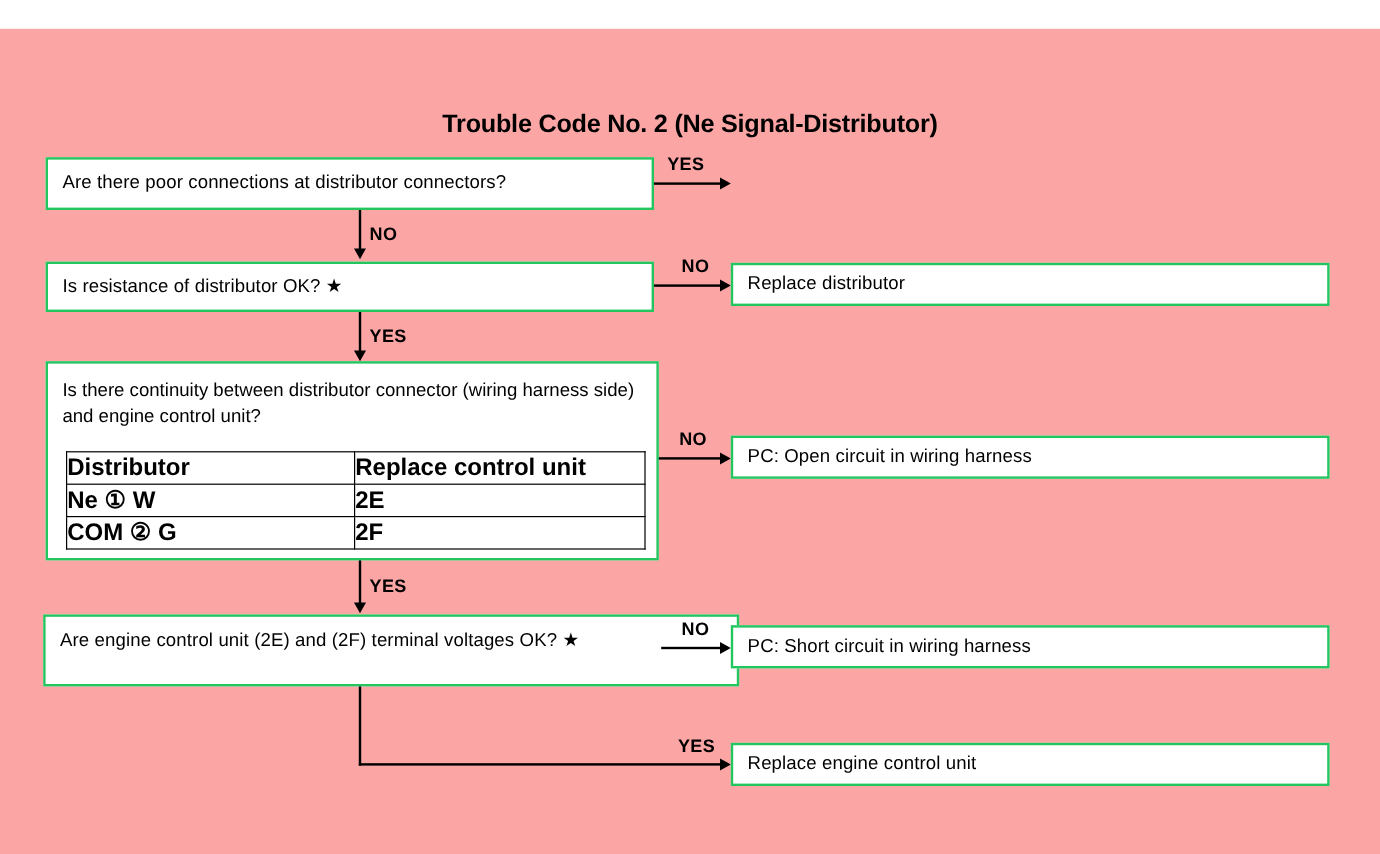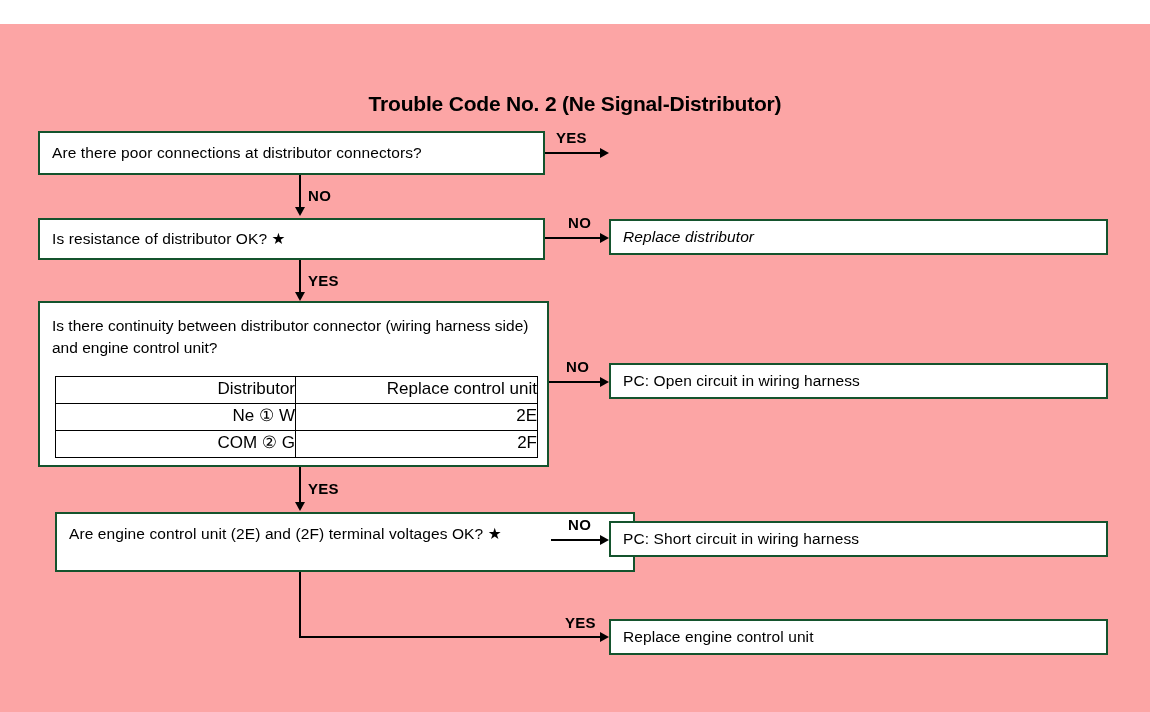--- a/index.html
+++ b/index.html
@@ -28,21 +28,21 @@
     font-size: 21px;
     font-weight: bold;
     letter-spacing: -0.2px;
     white-space: nowrap;
   }
 
   
   .box {
     position: absolute;
     box-sizing: border-box;
-    border: 2px solid #14532d;
+    border: 2px solid #22c55e;
     background: #fff;
     display: flex;
     align-items: center;
   }
   .box .txt {
     padding: 0 12px;
     font-size: 15.5px;
     line-height: 1.45;
     letter-spacing: 0.1px;
   }
@@ -68,23 +68,23 @@
     position: absolute;
     left: 15px;
     top: 73px;
     width: 482px;
     border-collapse: collapse;
     table-layout: fixed;
   }
   .mini-table th,
   .mini-table td {
     border: 1.6px solid #000;
-    text-align: right;
-    font-size: 17px;
-    font-weight: normal;
+    text-align: left;
+    font-size: 20px;
+    font-weight: bold;
     padding: 1px 0 2px 0;
     height: 23px;
     line-height: 1.1;
   }
   .mini-table col.c1 { width: 240px; }
   .mini-table col.c2 { width: 242px; }
 
   
   .vline {
     position: absolute;
@@ -185,35 +185,35 @@
   </div>
 
   <div class="hline" style="left:549px; top:357px; width:52px;"></div>
   <div class="arrow-right" style="left:600px; top:353px;"></div>
   <div class="blabel" style="left:566px; top:334px;">NO</div>
 
   <div class="vline" style="left:299px; top:443px; height:40px;"></div>
   <div class="arrow-down" style="left:295px; top:478px;"></div>
   <div class="blabel" style="left:308px; top:456px;">YES</div>
 
-  <div class="box tall" style="left:55px; top:488px; width:580px; height:60px;">
+  <div class="box tall" style="left:36px; top:488px; width:580px; height:60px;">
     <div class="txt" style="width:470px; padding-top:9px;">Are engine control unit (2E) and (2F) terminal voltages OK? ★</div>
   </div>
 
   <div class="hline" style="left:551px; top:515px; width:50px;"></div>
   <div class="arrow-right" style="left:600px; top:511px;"></div>
   <div class="blabel" style="left:568px; top:492px;">NO</div>
 
   <div class="vline" style="left:299px; top:548px; height:66px;"></div>
   <div class="hline" style="left:299px; top:612px; width:302px;"></div>
   <div class="arrow-right" style="left:600px; top:608px;"></div>
   <div class="blabel" style="left:565px; top:590px;">YES</div>
 
 
-  <div class="box" style="left:609px; top:195px; width:499px; height:36px;font-style:italic;">
+  <div class="box" style="left:609px; top:195px; width:499px; height:36px;">
     <div class="txt">Replace distributor</div>
   </div>
 
   <div class="box" style="left:609px; top:339px; width:499px; height:36px;">
     <div class="txt">PC: Open circuit in wiring harness</div>
   </div>
 
   <div class="box" style="left:609px; top:497px; width:499px; height:36px;">
     <div class="txt">PC: Short circuit in wiring harness</div>
   </div>

